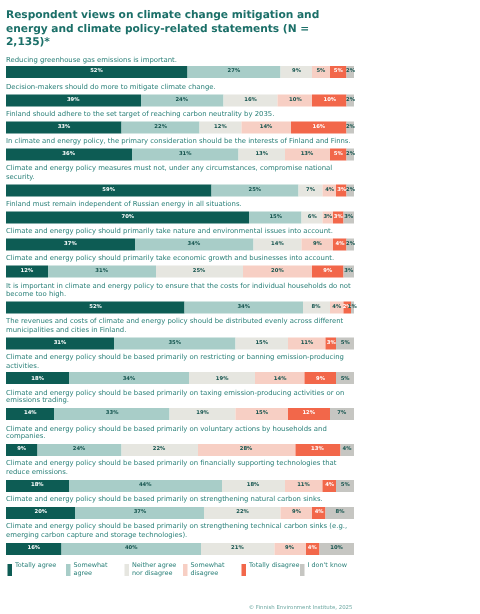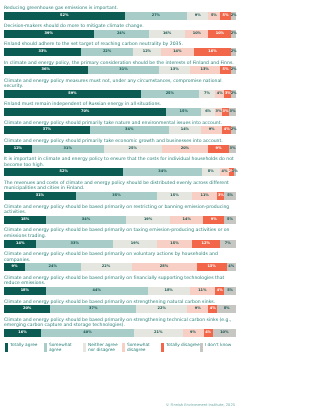--- a/index.html
+++ b/index.html
@@ -42,20 +42,21 @@
   .foot{
     position:absolute;right:5px;bottom:2px;
     font-size:3.6px;color:#6fa9a3;letter-spacing:0.01px;
   }
 </style>
 </head>
 <body>
 
 <div id="wrap">
 
+  <div class="title">Respondent views on climate change mitigation and energy and climate policy-related statements (N = 2,135)*</div>
 
   <div class="rows">
       <div class="row">
         <div class="stmt">Reducing greenhouse gas emissions is important.</div>
         <div class="bar">
           <div class="seg s0" title="Totally agree: 52%" style="width: 52%;">
             <span class="wraplbl">52%</span>
           </div>
           <div class="seg s1" title="Somewhat agree: 27%" style="width: 27%;">
             <span class="wraplbl">27%</span>

